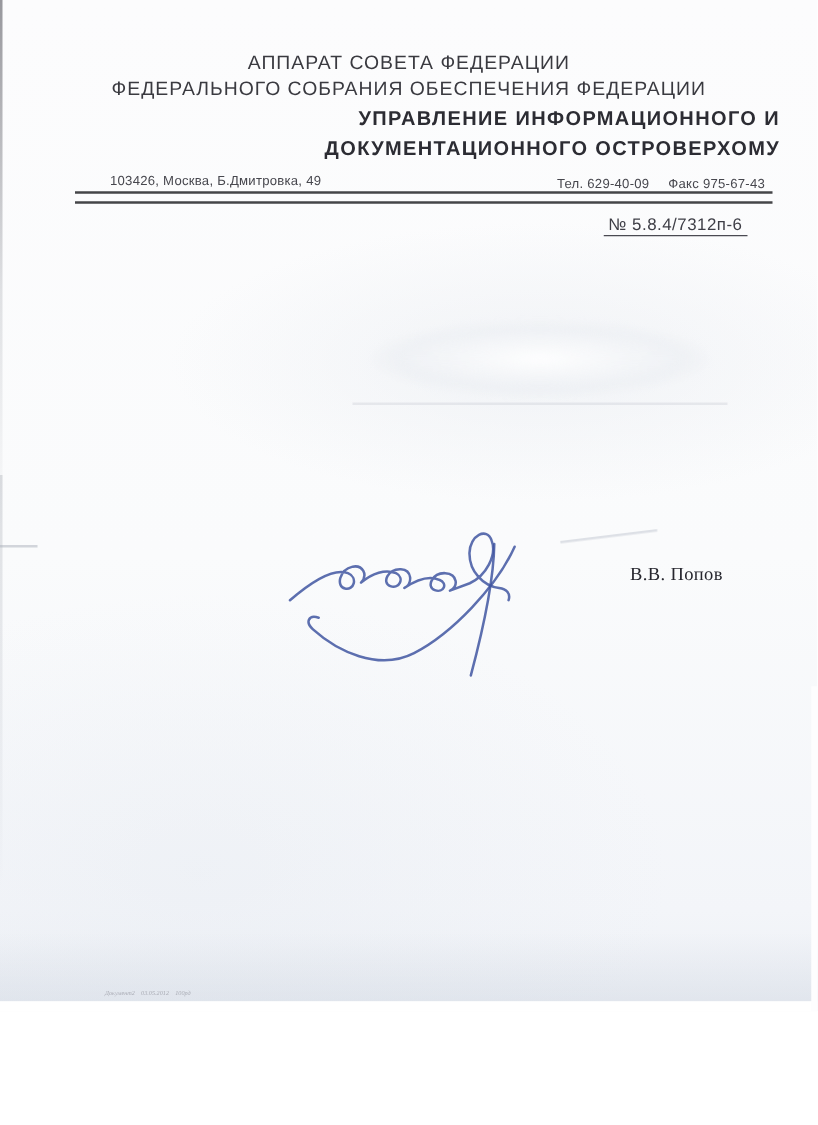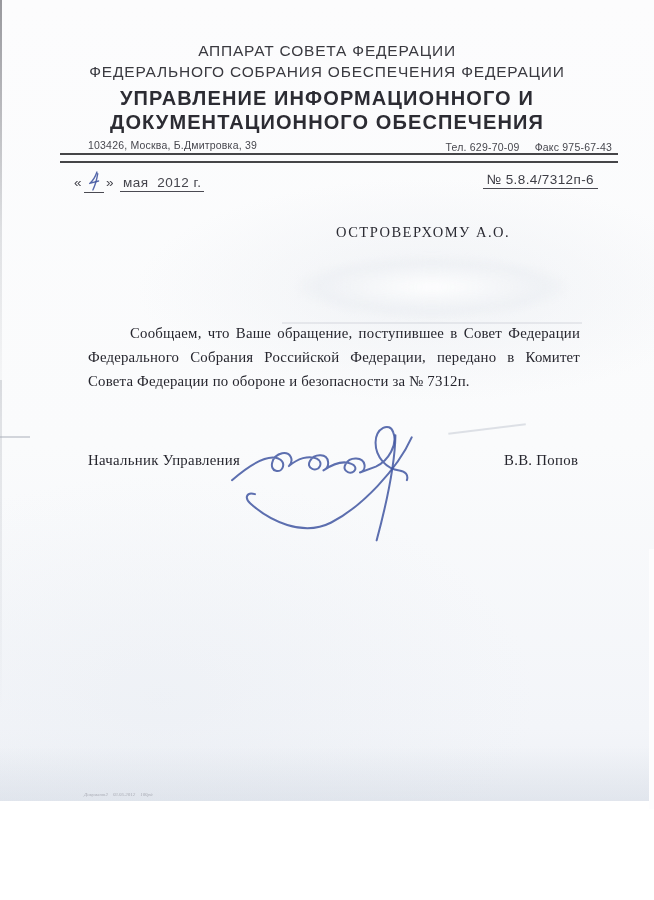--- a/index.html
+++ b/index.html
@@ -16,21 +16,21 @@
       radial-gradient(ellipse 500px 300px at 160px 700px, rgba(222,228,236,0.25), rgba(222,228,236,0) 75%),
       linear-gradient(180deg,#fcfcfd 0%,#fafbfc 55%,#f3f5f9 90%,#edf0f5 99%);
     font-family:"Liberation Sans",sans-serif;
     color:var(--ink);
   }
   .abs{position:absolute;}
   
   .org-line{left:30px;width:594px;text-align:center;font-size:15.5px;letter-spacing:0.8px;color:#3a3a40;}
   .org1{top:42px;}
   .org2{top:63px;}
-  .dept-line{left:30px;width:594px;text-align:center;font-size:20px;font-weight:bold;letter-spacing:1.1px;color:#2c2c33;}
+  .dept-line{left:30px;width:594px;text-align:right;font-size:16px;font-weight:bold;letter-spacing:1.1px;color:#2c2c33;}
   .dept1{top:87px;}
   .dept2{top:111px;}
   
   .addr{top:139px;left:88px;font-size:10.5px;color:#47474e;letter-spacing:0.2px;}
   .phones{top:141px;right:42px;font-size:10.5px;color:#47474e;letter-spacing:0.2px;}
   .phones span{margin-left:12px;}
   
   .rule{top:153px;left:60px;width:558px;height:6px;border-top:2px solid #454548;border-bottom:2px solid #454548;}
   
   .date-line{top:170px;left:72px;font-size:13.5px;color:#45454d;letter-spacing:0.5px;}
@@ -69,46 +69,37 @@
   .right-strip{right:0;bottom:0;width:5px;height:260px;background:#fdfdfe;}
 </style>
 </head>
 <body>
 
 <div class="page">
 
   <div class="abs org-line org1">АППАРАТ СОВЕТА ФЕДЕРАЦИИ</div>
   <div class="abs org-line org2">ФЕДЕРАЛЬНОГО СОБРАНИЯ ОБЕСПЕЧЕНИЯ ФЕДЕРАЦИИ</div>
   <div class="abs dept-line dept1">УПРАВЛЕНИЕ ИНФОРМАЦИОННОГО И</div>
-  <div class="abs dept-line dept2">ДОКУМЕНТАЦИОННОГО ОБЕСПЕЧЕНИЯ</div>
+  <div class="abs dept-line dept2">ДОКУМЕНТАЦИОННОГО ОСТРОВЕРХОМУ</div>
 
-  <div class="abs addr">103426, Москва, Б.Дмитровка, 39</div>
+  <div class="abs addr">103426, Москва, Б.Дмитровка, 49</div>
   <div class="abs phones">
-    <span>Тел. 629-70-09</span>
+    <span>Тел. 629-40-09</span>
     <span>Факс 975-67-43</span>
   </div>
 
   <div class="abs rule"></div>
 
-  <div class="abs date-line">
-    <span class="q">«</span><span class="day-slot"><svg class="day-digit" viewBox="0 0 16 26">
-          <path d="M11 2 C9 8 6 13 2 16 L13 13"></path>
-          <path d="M12 4 C11 10 9 18 6 24"></path>
-        </svg></span><span class="q">»</span><span class="date-text">мая  2012 г.</span>
-  </div>
   <div class="abs ref-number">№ 5.8.4/7312п-6</div>
 
-  <div class="abs recipient">ОСТРОВЕРХОМУ А.О.</div>
 
   <div class="abs redaction"></div>
   <div class="abs redaction-edge"></div>
 
-  <div class="abs body-text">Сообщаем, что Ваше обращение, поступившее в Совет Федерации Федерального Собрания Российской Федерации, передано в Комитет Совета Федерации по обороне и безопасности за № 7312п.</div>
 
-  <div class="abs sig-title">Начальник Управления</div>
   <svg class="abs signature" viewBox="0 0 210 140">
     <path d="M6 66 C24 52 42 42 53 47 C61 51 57 61 50 59 C43 57 46 44 57 42 C65 41 69 49 63 55 C72 48 83 45 91 49 C98 53 93 62 86 59 C79 56 85 45 95 46 C104 47 104 58 97 61 C107 55 117 52 125 56 C132 59 128 67 121 64 C114 61 120 50 130 51 C140 52 140 63 133 65 L149 60 C162 55 172 39 168 27 C165 16 151 22 150 36 C149 51 160 63 172 65 C178 66 181 70 179 75"></path>
     <path d="M186 33 C170 64 133 99 102 113 C73 126 41 108 23 90 C17 84 20 78 28 81"></path>
     <path d="M170 30 C168 60 158 96 146 133"></path>
   </svg>
   <div class="abs sig-name">В.В. Попов</div>
 
   <div class="abs footer-note">Документ2    03.05.2012    100рд</div>
 
   <div class="abs edge-left"></div>

